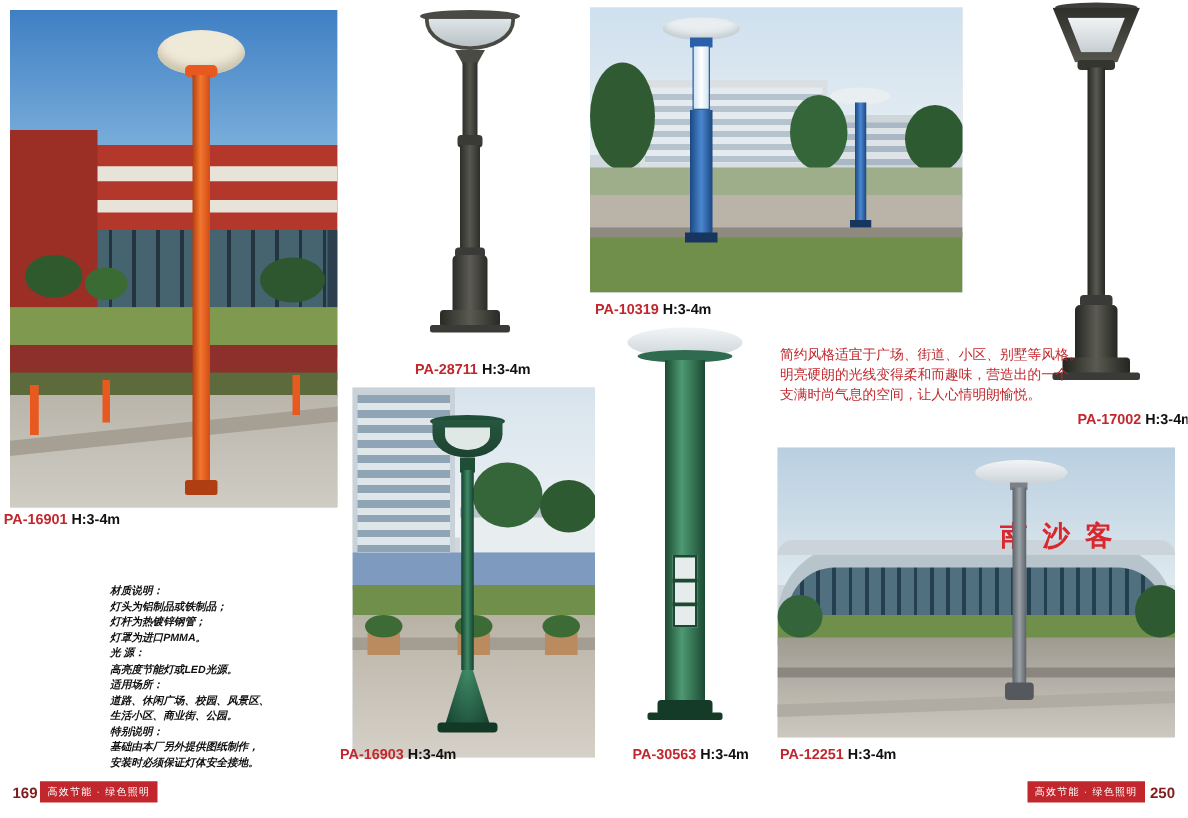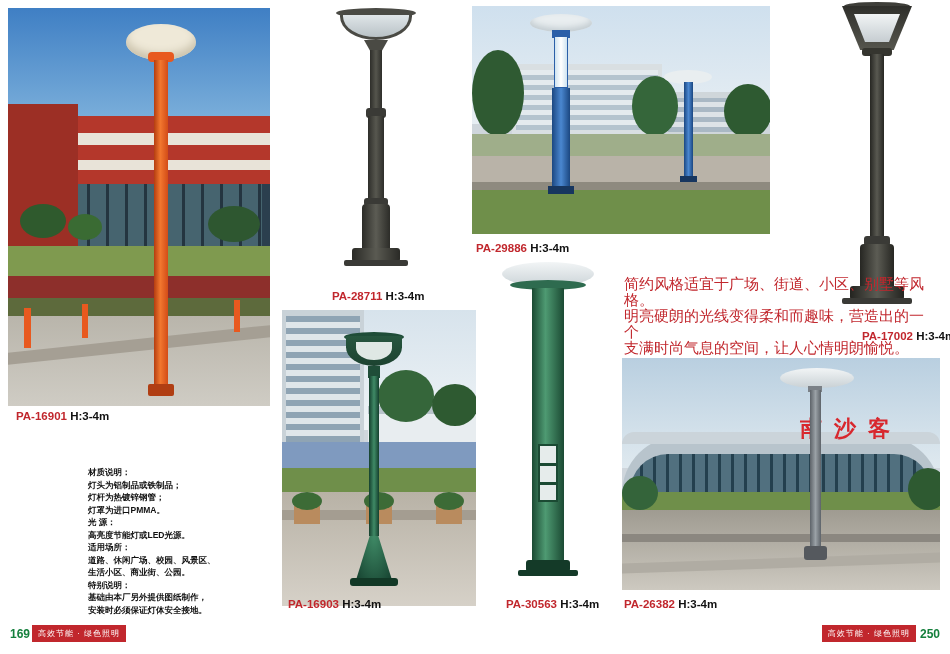--- a/index.html
+++ b/index.html
@@ -17,26 +17,26 @@
   .photo .sky{position:absolute;left:0;right:0;top:0;}
   .photo .ground{position:absolute;left:0;right:0;bottom:0;}
 
   
   .label{position:absolute;font-size:11.5px;font-weight:bold;color:#c1272d;white-space:nowrap;}
   .label .mdl{color:#c1272d;}
   .label .hs{color:#111;font-weight:bold;}
 
   
   .pnum{position:absolute;bottom:12px;height:17px;display:flex;align-items:center;}
-  .pnum .num{font-size:12px;font-weight:bold;color:#15803d;padding:0 4px;}
+  .pnum .num{font-size:12px;font-weight:bold;color:#7f1d1d;padding:0 4px;}
   .pnum .bar{background:#c1272d;color:#fff;font-size:8px;padding:2px 6px;letter-spacing:1px;height:13px;line-height:13px;}
 
   
-  .specs{position:absolute;font-size:8.5px;line-height:12.5px;color:#111;font-weight:bold;white-space:pre-line;}
-  .redtext{position:absolute;font-size:15px;line-height:16px;color:#c1272d;white-space:pre-line;}
+  .specs{position:absolute;font-size:8.5px;line-height:12.5px;color:#111;font-weight:bold;white-space:pre-line;font-style:italic;}
+  .redtext{position:absolute;font-size:11px;line-height:16px;color:#c1272d;white-space:pre-line;}
 
   
   .lampfig{position:absolute;background:#ffffff;}
   .pole{position:absolute;background:#3a3a36;}
 
   
   .ell{position:absolute;border-radius:50%;}
 </style>
 </head>
 <body>
@@ -66,21 +66,21 @@
 
     <div style="position:absolute;left:118px;top:16px;width:70px;height:36px;background:#efe9d8;border-radius:50%;box-shadow:inset 0 -6px 8px #cbc3ad;"></div>
     <div style="position:absolute;left:140px;top:44px;width:26px;height:10px;background:#e8591f;border-radius:4px;"></div>
     <div style="position:absolute;left:146px;top:52px;width:14px;height:330px;background:linear-gradient(90deg,#b43d10,#f2772f 45%,#d34c17);"></div>
     <div style="position:absolute;left:140px;top:376px;width:26px;height:12px;background:#b03e13;border-radius:2px;"></div>
 
     <div style="position:absolute;left:16px;top:300px;width:7px;height:40px;background:#e8591f;"></div>
     <div style="position:absolute;left:74px;top:296px;width:6px;height:34px;background:#e8591f;"></div>
     <div style="position:absolute;left:226px;top:292px;width:6px;height:32px;background:#e8591f;"></div>
   </div>
-  <div class="label" style="left:16px;top:410px;">
+  <div class="label" style="left:3px;top:410px;">
     <span class="mdl">PA-16901</span> <span class="hs">H:3-4m</span>
   </div>
 
   <div class="lampfig" style="left:300px;top:4px;width:150px;height:278px;">
 
     <div style="position:absolute;left:36px;top:4px;width:80px;height:10px;background:#4a4a44;border-radius:50%;"></div>
     <div style="position:absolute;left:40px;top:8px;width:72px;height:28px;background:linear-gradient(#dfe5e8,#b9c2c6);
                 border-radius:0 0 40px 40px / 0 0 26px 26px;border:3px solid #4a4a44;box-sizing:border-box;"></div>
     <div style="position:absolute;left:64px;top:36px;width:24px;height:12px;background:#4a4a44;clip-path:polygon(0 0,100% 0,72% 100%,28% 100%);"></div>
 
@@ -117,21 +117,21 @@
     <div style="position:absolute;left:80px;top:24px;width:18px;height:8px;background:#2b5fa8;"></div>
     <div style="position:absolute;left:82px;top:30px;width:14px;height:52px;background:linear-gradient(90deg,#cfe3f0,#ffffff,#cfe3f0);border:1px solid #2b5fa8;box-sizing:border-box;"></div>
     <div style="position:absolute;left:80px;top:82px;width:18px;height:102px;background:linear-gradient(90deg,#1b4781,#4a87d0,#1b4781);"></div>
     <div style="position:absolute;left:76px;top:180px;width:26px;height:8px;background:#17365f;"></div>
 
     <div style="position:absolute;left:192px;top:64px;width:48px;height:14px;background:#e9eef0;border-radius:50%;"></div>
     <div style="position:absolute;left:212px;top:76px;width:9px;height:96px;background:linear-gradient(90deg,#1b4781,#4a87d0,#1b4781);"></div>
     <div style="position:absolute;left:208px;top:170px;width:17px;height:6px;background:#17365f;"></div>
   </div>
   <div class="label" style="left:476px;top:242px;">
-    <span class="mdl">PA-29886</span> <span class="hs">H:3-4m</span>
+    <span class="mdl">PA-10319</span> <span class="hs">H:3-4m</span>
   </div>
 
   <div class="lampfig" style="left:806px;top:0px;width:140px;height:318px;">
 
     <div style="position:absolute;left:38px;top:2px;width:66px;height:8px;background:#3f3f3a;border-radius:50%;"></div>
     <div style="position:absolute;left:36px;top:6px;width:70px;height:44px;background:linear-gradient(#2f2f2b,#56564e);
                 clip-path:polygon(0 0,100% 0,74% 100%,26% 100%);"></div>
     <div style="position:absolute;left:48px;top:14px;width:46px;height:28px;background:linear-gradient(#f1f4f5,#c6cdd1);
                 clip-path:polygon(0 0,100% 0,76% 100%,24% 100%);"></div>
     <div style="position:absolute;left:56px;top:48px;width:30px;height:8px;background:#35352f;border-radius:3px;"></div>
@@ -189,21 +189,21 @@
     <div style="position:absolute;left:62px;top:22px;width:60px;height:10px;background:#1f4d38;border-radius:50%;"></div>
     <div style="position:absolute;left:64px;top:26px;width:56px;height:30px;background:linear-gradient(#27563f,#1c4230);
                 border-radius:0 0 36px 36px / 0 0 24px 24px;"></div>
     <div style="position:absolute;left:74px;top:32px;width:36px;height:18px;background:#dfe8e4;border-radius:0 0 24px 24px / 0 0 16px 16px;"></div>
     <div style="position:absolute;left:86px;top:56px;width:12px;height:12px;background:#1f4d38;"></div>
     <div style="position:absolute;left:87px;top:66px;width:10px;height:160px;background:linear-gradient(90deg,#15402e,#3f8a66,#15402e);"></div>
     <div style="position:absolute;left:74px;top:226px;width:36px;height:44px;background:radial-gradient(ellipse at 50% 0%,#3f8a66,#15402e);
                 clip-path:polygon(38% 0,62% 0,100% 100%,0 100%);"></div>
     <div style="position:absolute;left:68px;top:268px;width:48px;height:8px;background:#123826;border-radius:3px;"></div>
   </div>
-  <div class="label" style="left:288px;top:598px;">
+  <div class="label" style="left:272px;top:598px;">
     <span class="mdl">PA-16903</span> <span class="hs">H:3-4m</span>
   </div>
 
   <div class="lampfig" style="left:488px;top:260px;width:120px;height:340px;">
     <div style="position:absolute;left:14px;top:2px;width:92px;height:24px;background:linear-gradient(#f2f5f6,#ccd4d8);border-radius:50%;"></div>
     <div style="position:absolute;left:22px;top:20px;width:76px;height:10px;background:#2e6b4f;border-radius:50%;"></div>
     <div style="position:absolute;left:44px;top:28px;width:32px;height:276px;background:linear-gradient(90deg,#1b4a33,#4e9a72 42%,#1b4a33);"></div>
 
     <div style="position:absolute;left:50px;top:184px;width:20px;height:58px;background:#e6eceb;border:2px solid #1b4a33;box-sizing:border-box;"></div>
     <div style="position:absolute;left:50px;top:203px;width:20px;height:3px;background:#1b4a33;"></div>
@@ -231,21 +231,21 @@
 
     <div class="ell" style="left:286px;top:110px;width:40px;height:42px;background:#2e5a31;"></div>
     <div class="ell" style="left:0px;top:118px;width:36px;height:34px;background:#34643a;"></div>
 
     <div style="position:absolute;left:158px;top:10px;width:74px;height:20px;background:linear-gradient(#f2f5f6,#c9d1d5);border-radius:50%;"></div>
     <div style="position:absolute;left:186px;top:28px;width:14px;height:6px;background:#7b8187;"></div>
     <div style="position:absolute;left:188px;top:32px;width:11px;height:160px;background:linear-gradient(90deg,#5d6369,#9aa1a6,#5d6369);"></div>
     <div style="position:absolute;left:182px;top:188px;width:23px;height:14px;background:#55595e;border-radius:3px;"></div>
   </div>
   <div class="label" style="left:624px;top:598px;">
-    <span class="mdl">PA-26382</span> <span class="hs">H:3-4m</span>
+    <span class="mdl">PA-12251</span> <span class="hs">H:3-4m</span>
   </div>
 
   <div class="pnum" style="left:6px;">
     <span class="num">169</span>
     <span class="bar" style="visibility:hidden;">高效节能 · 绿色照明</span>
   </div>
   <div class="pnum" style="right:6px;">
     <span class="bar">高效节能 · 绿色照明</span>
     <span class="num">250</span>
   </div>

